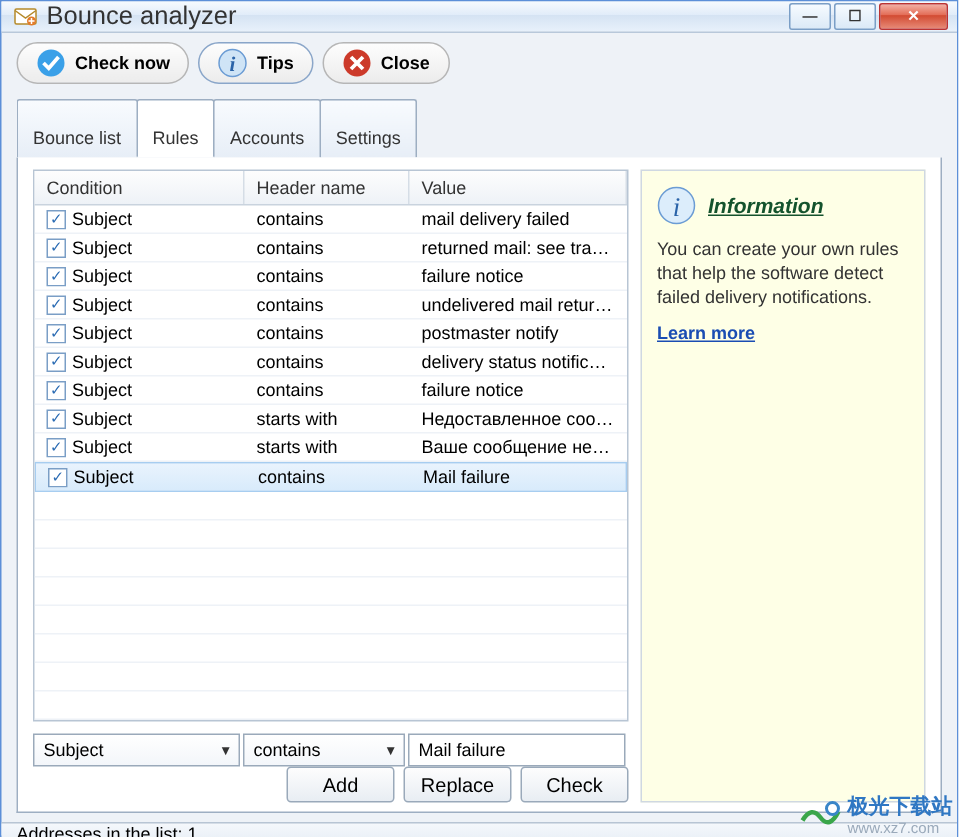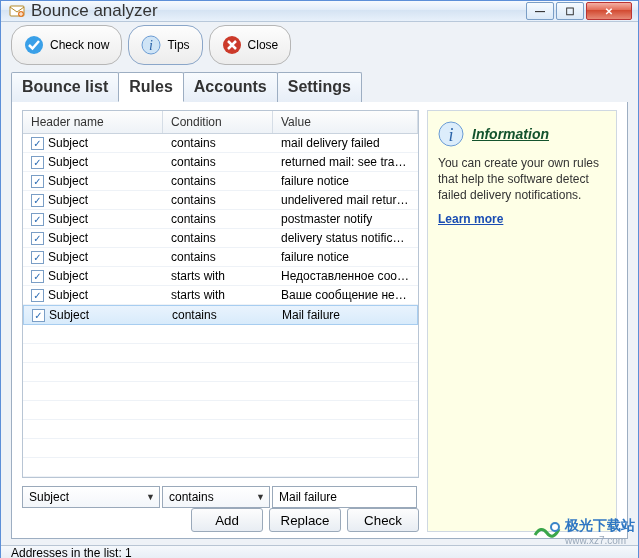--- a/index.html
+++ b/index.html
@@ -9,26 +9,26 @@
 
 .titlebar { height: 30px; background: linear-gradient(#f6fafe, #e1ecf9 45%, #d5e3f3 46%, #e8f1fb); display: flex; align-items: center; padding: 0 6px 0 8px; border-bottom: 1px solid #b8c8da; }
 .titlebar .app-icon { width: 16px; height: 16px; margin-right: 6px; }
 .titlebar .title-text { flex: 1; color: #333; font-size: 17px; }
 .titlebar .win-btns { display: flex; gap: 2px; }
 .titlebar .win-btn { width: 28px; height: 18px; border: 1px solid #7a9ec6; border-radius: 2px; background: linear-gradient(#f6fbff,#dbe9f7); display:flex; align-items:center; justify-content:center; font-size:10px; color:#333;}
 .titlebar .win-btn.close { width: 46px; background: linear-gradient(#f3b0a4,#e26a54 45%,#d24b32 46%,#e78a77); border-color:#b33; color:#fff; }
 .titlebar .win-btn .glyph { font-weight:bold; }
 
 .toolbar { height: 46px; padding: 6px 10px; display:flex; align-items:center; gap:6px; }
-.tool-btn { display:flex; align-items:center; gap:6px; padding:4px 12px; height:40px; border:1px solid #b6b6b6; border-radius:16px; background:linear-gradient(#fdfdfd,#ececec); cursor:pointer; }
+.tool-btn { display:flex; align-items:center; gap:6px; padding:4px 12px; height:28px; border:1px solid #b6b6b6; border-radius:16px; background:linear-gradient(#fdfdfd,#ececec); cursor:pointer;font-weight:bold; }
 .tool-btn .icn { width:20px; height:20px; display:inline-block; }
 .tool-btn.tips { border-color:#8aa6c9; }
 
 .tabs-row { display:flex; padding:0 10px; margin-top:4px; }
-.tab { padding:5px 10px 5px 10px; border:1px solid #9daec2; background:linear-gradient(#f8fbfe,#e7eef7); border-bottom:none; margin-right:-1px; font-size:16px; color:#333; cursor:pointer; border-top-left-radius:2px; border-top-right-radius:2px;font-weight:bold; }
+.tab { padding:18px 10px 5px 10px; border:1px solid #9daec2; background:linear-gradient(#f8fbfe,#e7eef7); border-bottom:none; margin-right:-1px; font-size:12px; color:#333; cursor:pointer; border-top-left-radius:2px; border-top-right-radius:2px; }
 .tab.active { background:#fff; border-bottom:1px solid #fff; position:relative; z-index:2; }
 .tabs-underline { height:1px; background:#9daec2; margin:0 10px; position:relative; top:-1px; }
 
 .content { flex:1; display:flex; padding:8px 10px 6px 10px; gap:8px; background:#fff; border:1px solid #9daec2; margin:0 10px; border-top:none; }
 
 .left-pane { flex:1; display:flex; flex-direction:column; }
 .table-wrap { flex:1; border:1px solid #b8c5d4; background:#fff; display:flex; flex-direction:column; overflow:hidden; }
 .thead { display:grid; grid-template-columns: 140px 110px 1fr; background:linear-gradient(#fdfdfd,#eef2f7); border-bottom:1px solid #c9d3de; }
 .thead div { padding:4px 8px; border-right:1px solid #d5dde6; color:#333; }
 .tbody { flex:1; overflow:auto; }
@@ -50,21 +50,21 @@
 
 .right-pane { width:190px; border:1px solid #cfd8e2; background:#feffe6; padding:10px; }
 .info-head { display:flex; align-items:center; gap:8px; margin-bottom:8px; }
 .info-head .iicon { width:26px; height:26px; }
 .info-head .ititle { font-weight:bold; font-style:italic; text-decoration:underline; font-size:14px; color:#14532d; }
 .info-text { color:#333; margin-bottom:8px; line-height:1.35; }
 .link { color:#1a4db3; text-decoration:underline; font-weight:bold; cursor:pointer; }
 
 .statusbar { height:24px; border-top:1px solid #b8c5d4; background:linear-gradient(#f5f8fc,#e6edf5); display:flex; align-items:center; padding:0 10px; margin-top:6px; }
 
-.watermark { position:absolute; right:4px; bottom:12px; display:flex; align-items:center; gap:4px; font-size:12px; color:#7a8aa0; }
+.watermark { position:absolute; right:4px; bottom:0; display:flex; align-items:center; gap:4px; font-size:12px; color:#7a8aa0; }
 .watermark .wicn { width:28px; height:22px; }
 .watermark .t1 { color:#2f77c3; font-weight:bold; font-size:14px; }
 .watermark .t2 { color:#9aa9ba; font-size:10px; }
 </style>
 </head>
 <body>
 
 <div class="window">
 
   <div class="titlebar">
@@ -120,22 +120,22 @@
     <div class="tab">Accounts</div>
     <div class="tab">Settings</div>
   </div>
   <div class="tabs-underline"></div>
 
   <div class="content">
 
     <div class="left-pane">
       <div class="table-wrap">
         <div class="thead">
+          <div>Condition</div>
           <div>Header name</div>
-          <div>Condition</div>
           <div>Value</div>
         </div>
         <div class="tbody" id="tbody">
             <div class="row">
               <div class="hdrcell">
                 <span class="chk"></span>
                 <span>Subject</span>
               </div>
               <div>contains</div>
               <div>mail delivery failed</div>

